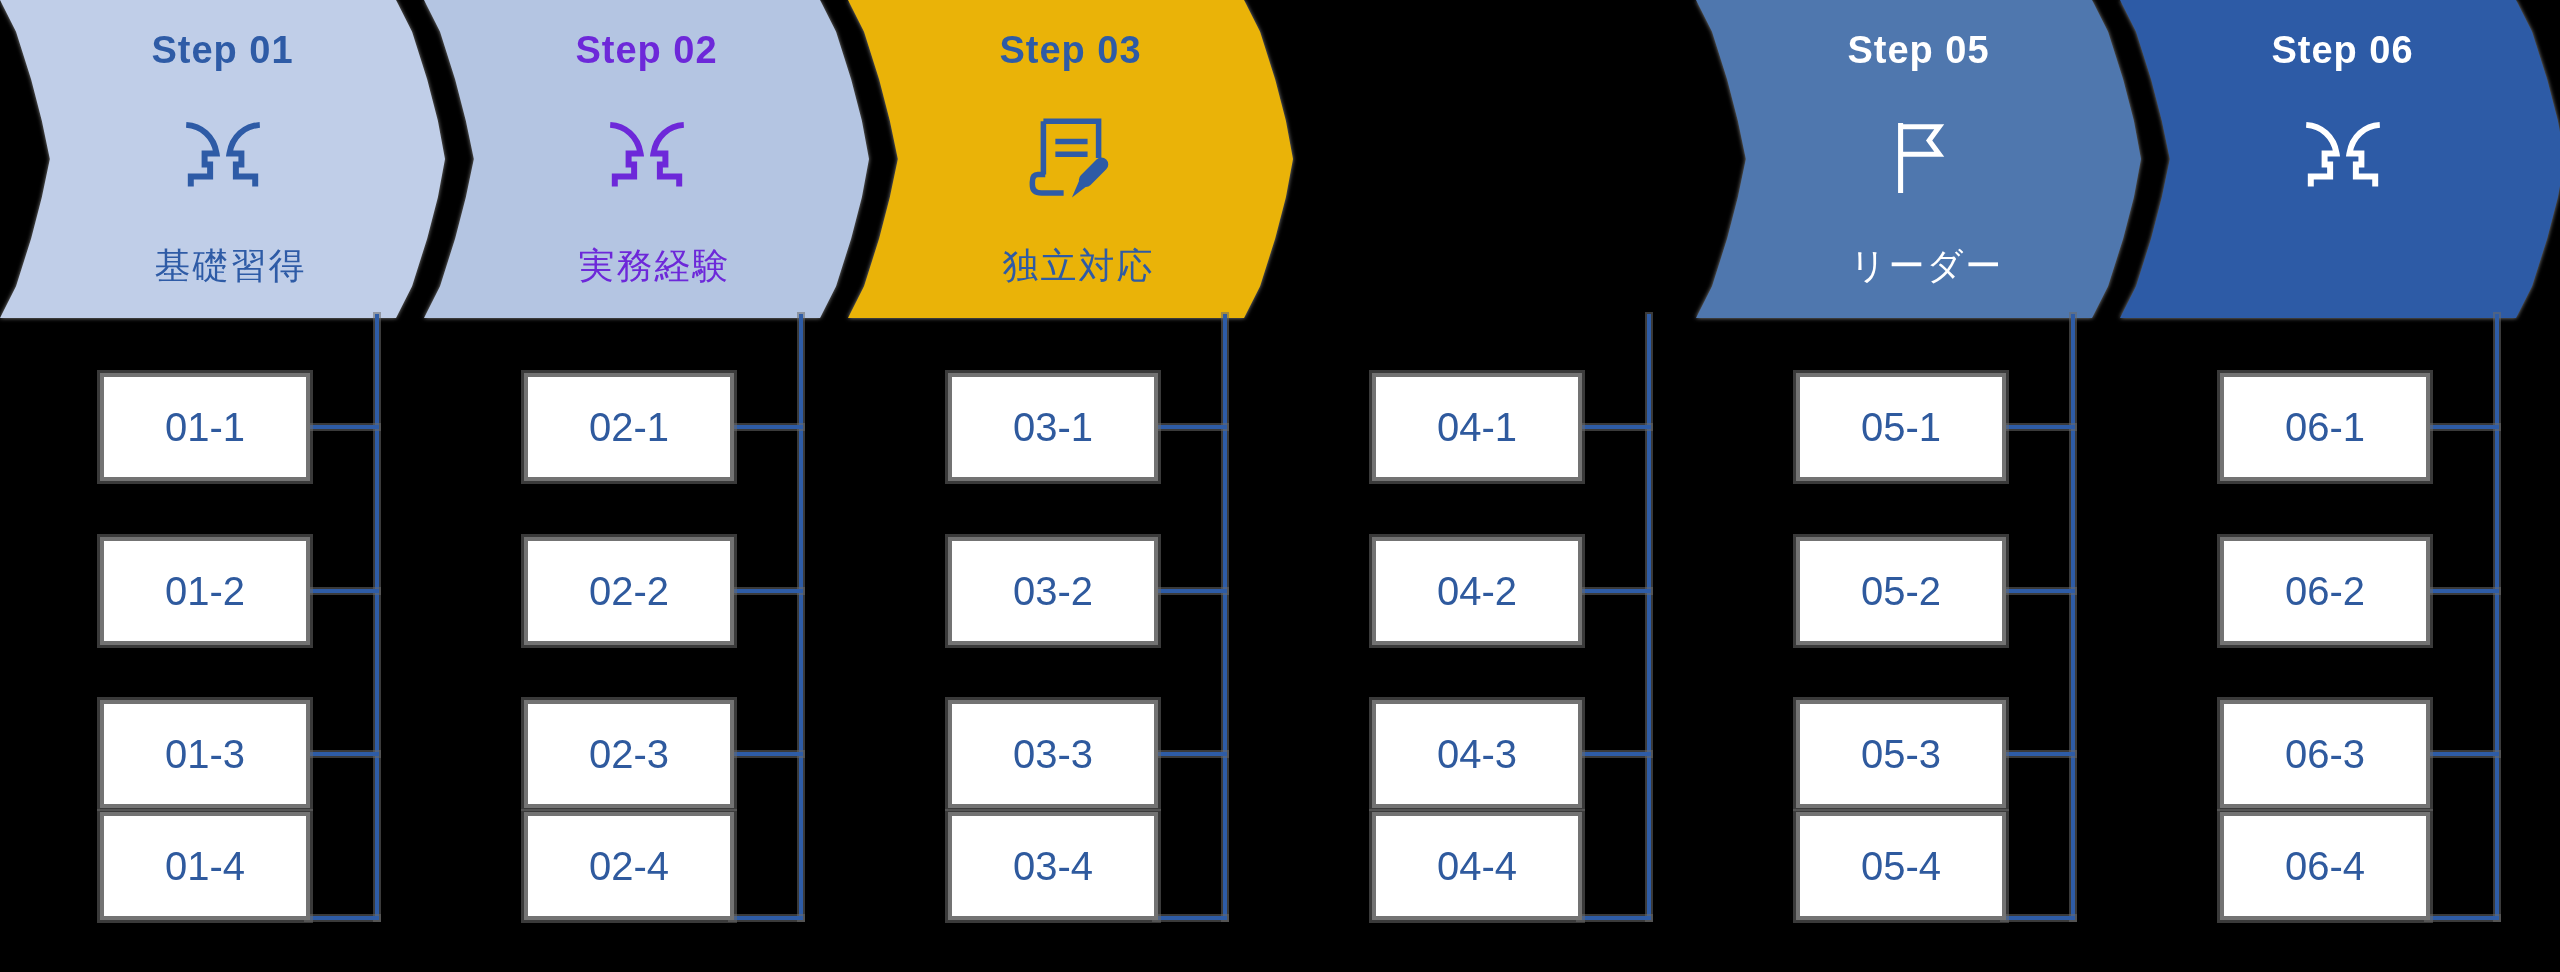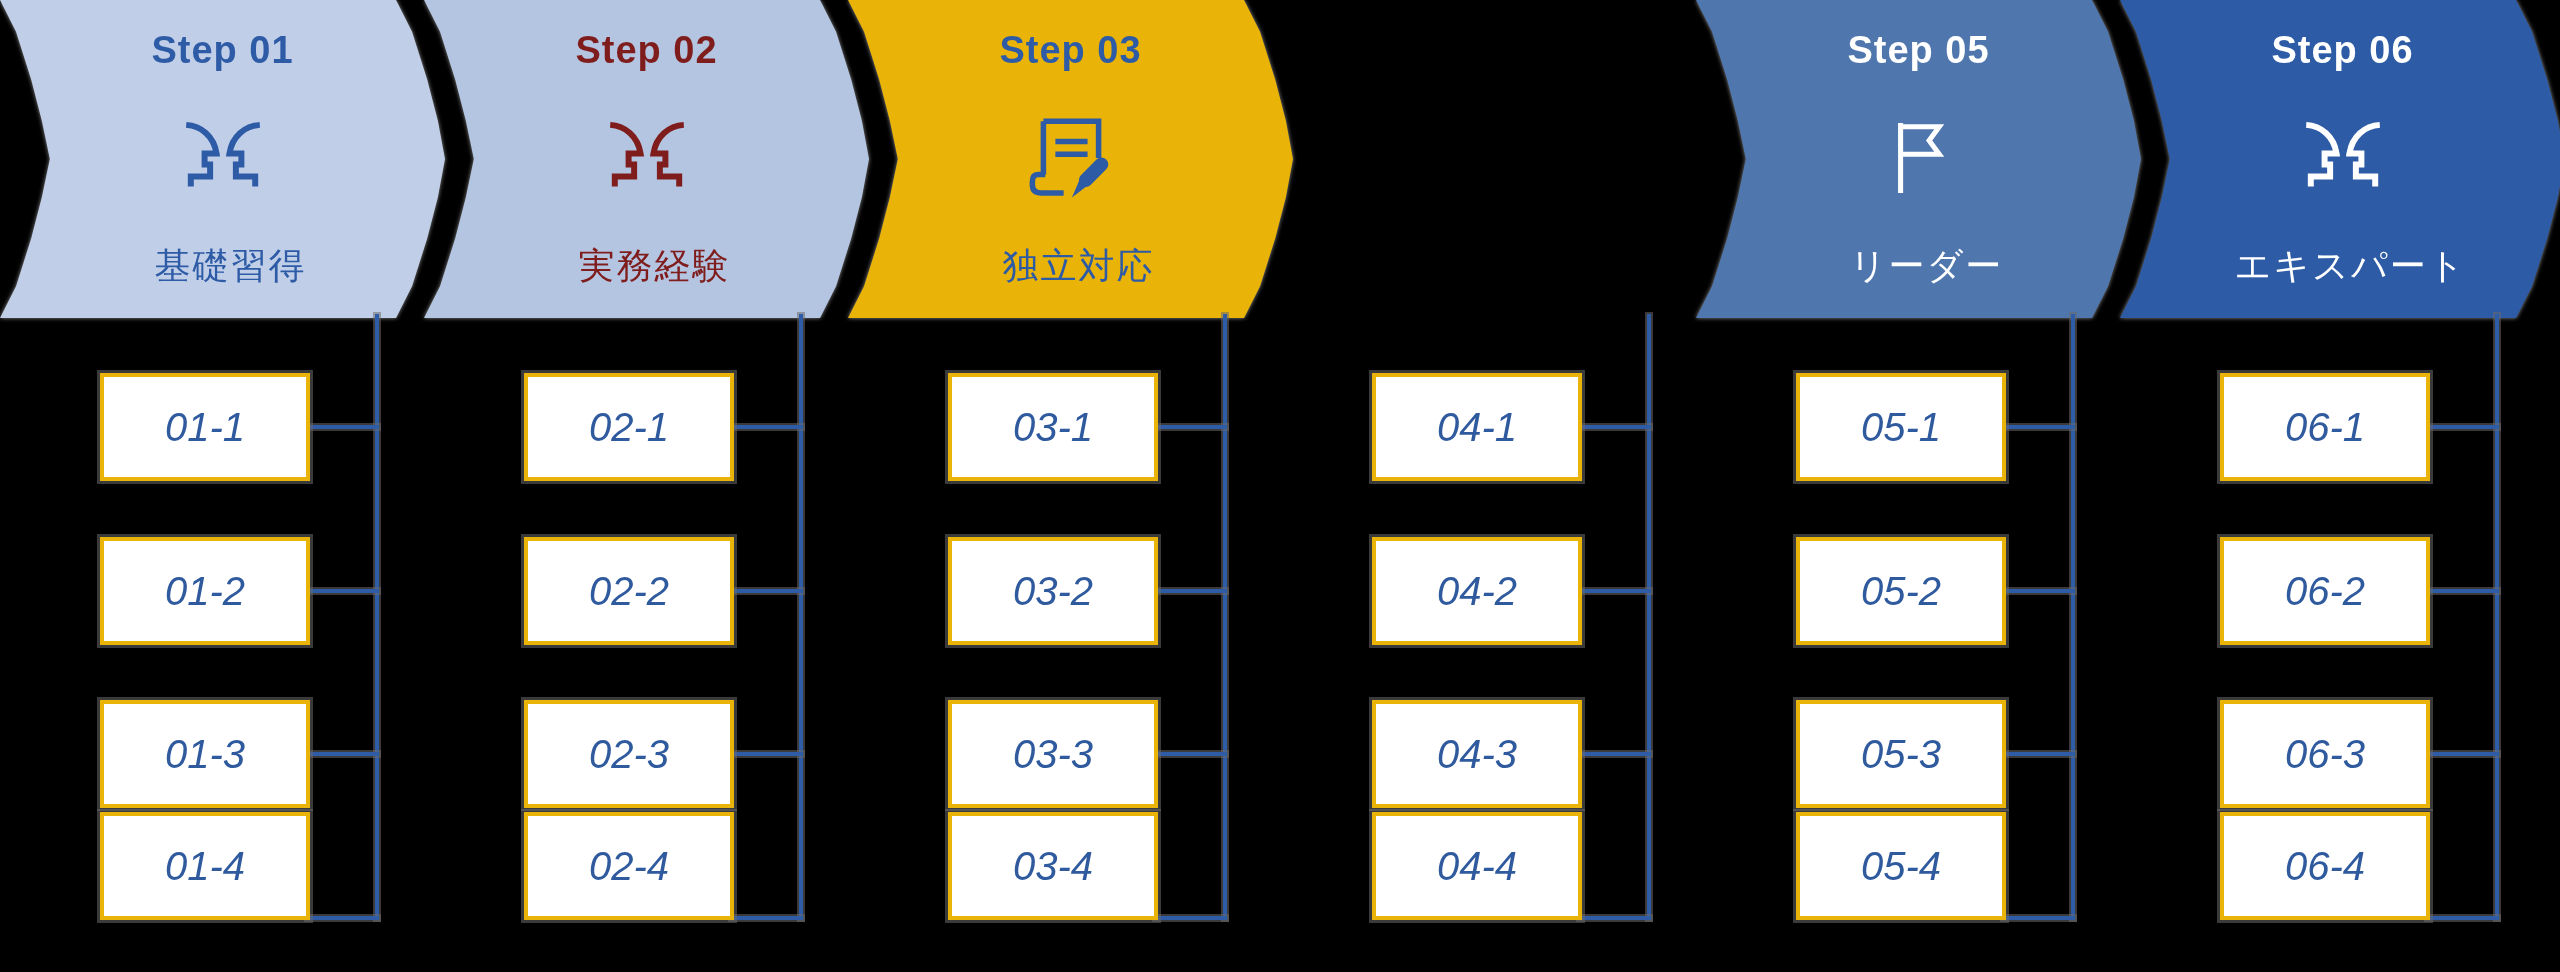--- a/index.html
+++ b/index.html
@@ -47,24 +47,24 @@
     box-shadow:0 0 0 2px rgba(105,105,105,0.55);
   }
   .hconn{
     position:absolute;left:306px;width:73px;height:4px;
     background:#2e5ca6;
     box-shadow:0 0 0 2px rgba(105,105,105,0.55);
   }
   .r0h{top:425px;}.r1h{top:589px;}.r2h{top:752px;}.r3h{top:916px;}
   .task-box{
     position:absolute;left:100px;width:210px;height:108px;
-    background:#ffffff;border:4px solid #eab308;box-sizing:border-box;
+    background:#ffffff;border:4px solid #737373;box-sizing:border-box;
     box-shadow:0 0 0 3px rgba(105,105,105,0.55);
     display:flex;align-items:center;justify-content:center;
-    font-size:40px;color:#2f5a9e;font-style:italic;
+    font-size:40px;color:#2f5a9e;
   }
   .r0{top:373px;}.r1{top:537px;}.r2{top:700px;text-align:center;}.r3{top:812px;}
 </style>
 </head>
 <body>
 
 <div class="canvas">
 
   <div class="col c0">
     <div class="banner-wrap">
@@ -93,21 +93,21 @@
     <div class="task-box r2">
         <span>01-3</span>
       </div>
     <div class="task-box r3">
         <span>01-4</span>
       </div>
   </div>
 
   <div class="col c1">
     <div class="banner-wrap">
-      <div class="banner" style="background-color: rgb(180, 197, 226); color: #7f1d1d;">
+      <div class="banner" style="background-color: rgb(180, 197, 226); color: #6d28d9;">
         <div class="step-num">Step 02</div>
         <div class="step-icon">
             <svg viewBox="0 0 100 100" fill="none" stroke="currentColor" stroke-width="6.5" stroke-linecap="butt" stroke-linejoin="miter">
     <path d="M10 14 C26 15 40 26 43 45 L30 45 L30 57 L36 57 L36 70 L15 70 L15 81"></path>
     <path d="M90 14 C74 15 60 26 57 45 L70 45 L70 57 L64 57 L64 70 L85 70 L85 81"></path>
   </svg>
           </div>
         <div class="step-title">実務経験</div>
       </div>
     </div>
@@ -222,21 +222,20 @@
   <div class="col c5">
     <div class="banner-wrap">
       <div class="banner" style="background-color: rgb(45, 91, 166); color: rgb(255, 255, 255);">
         <div class="step-num">Step 06</div>
         <div class="step-icon">
             <svg viewBox="0 0 100 100" fill="none" stroke="currentColor" stroke-width="6.5" stroke-linecap="butt" stroke-linejoin="miter">
     <path d="M10 14 C26 15 40 26 43 45 L30 45 L30 57 L36 57 L36 70 L15 70 L15 81"></path>
     <path d="M90 14 C74 15 60 26 57 45 L70 45 L70 57 L64 57 L64 70 L85 70 L85 81"></path>
   </svg>
           </div>
-        <div class="step-title">エキスパート</div>
       </div>
     </div>
     <div class="vline"></div>
     <div class="hconn r0h"></div>
     <div class="hconn r1h"></div>
     <div class="hconn r2h"></div>
     <div class="hconn r3h"></div>
     <div class="task-box r0">
         <span>06-1</span>
       </div>

